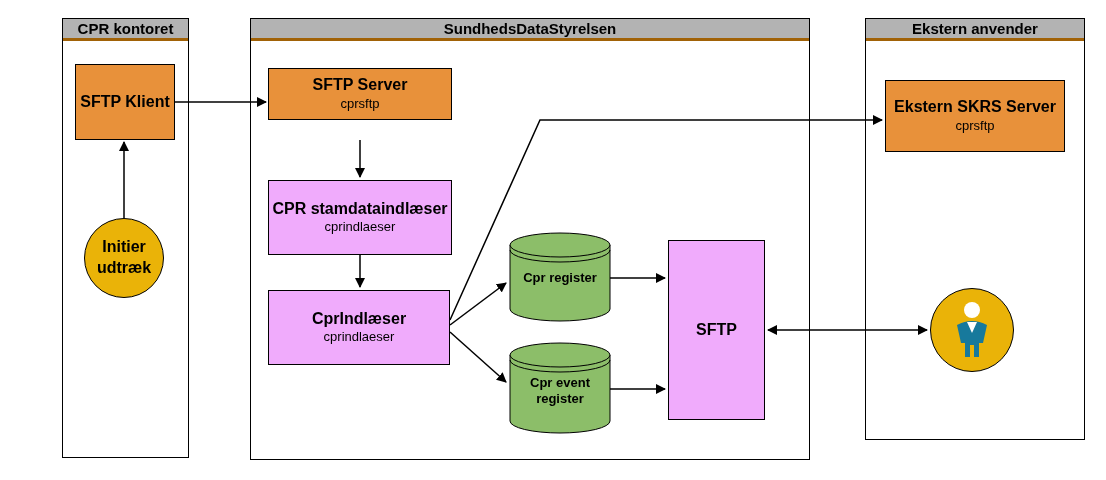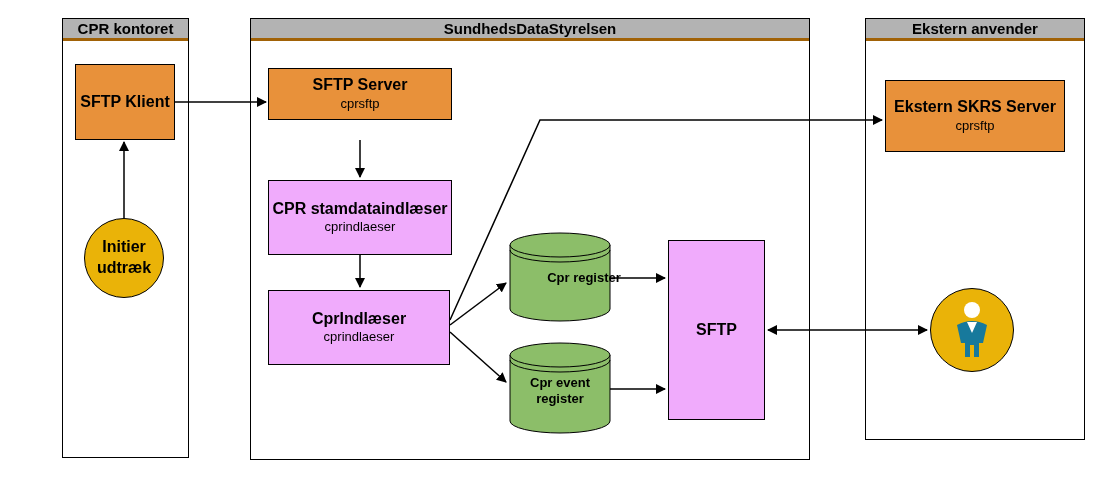--- a/index.html
+++ b/index.html
@@ -104,21 +104,21 @@
   <div class="node yellow" style="left:268px; top:180px; width:184px; height:75px;">
     <div class="label-title">CPR stamdataindlæser</div>
     <div class="label-sub">cprindlaeser</div>
   </div>
 
   <div class="node yellow" style="left:268px; top:290px; width:182px; height:75px;">
     <div class="label-title">CprIndlæser</div>
     <div class="label-sub">cprindlaeser</div>
   </div>
 
-  <div class="cyl-label" style="left:534px; top:270px; width:100px;">Cpr register</div>
+  <div class="cyl-label" style="left:510px; top:270px; width:100px;">Cpr register</div>
   <div class="cyl-label" style="left:515px; top:375px; width:90px;">Cpr event register</div>
 
   <div class="node yellow" style="left:668px; top:240px; width:97px; height:180px;">
     <div class="label-title">SFTP</div>
   </div>
 
   <div class="node orange" style="left:885px; top:80px; width:180px; height:72px;">
     <div class="label-title">Ekstern SKRS Server</div>
     <div class="label-sub">cprsftp</div>
   </div>

